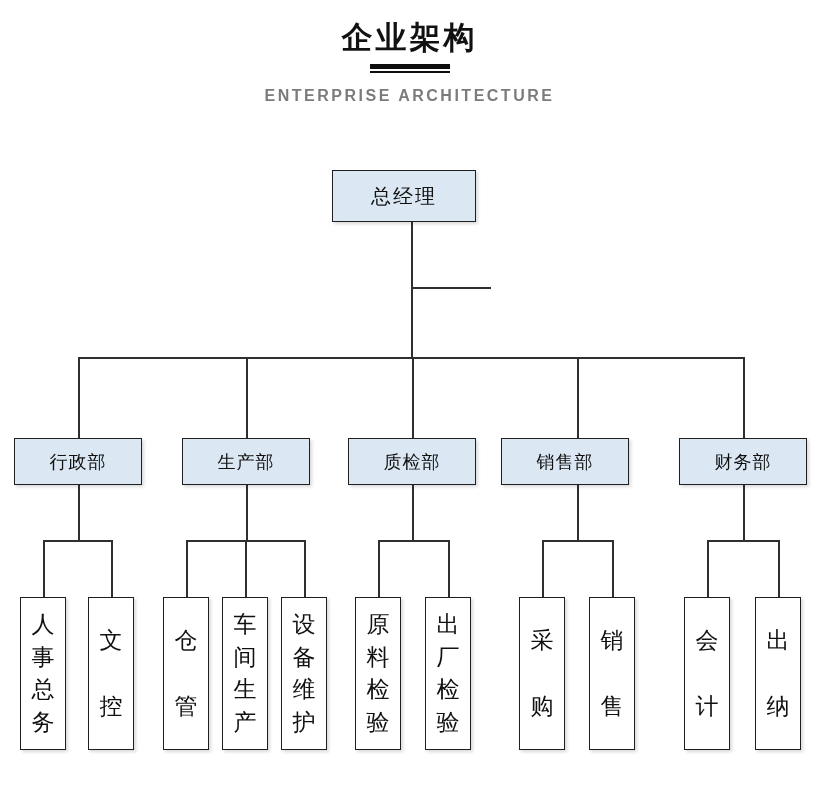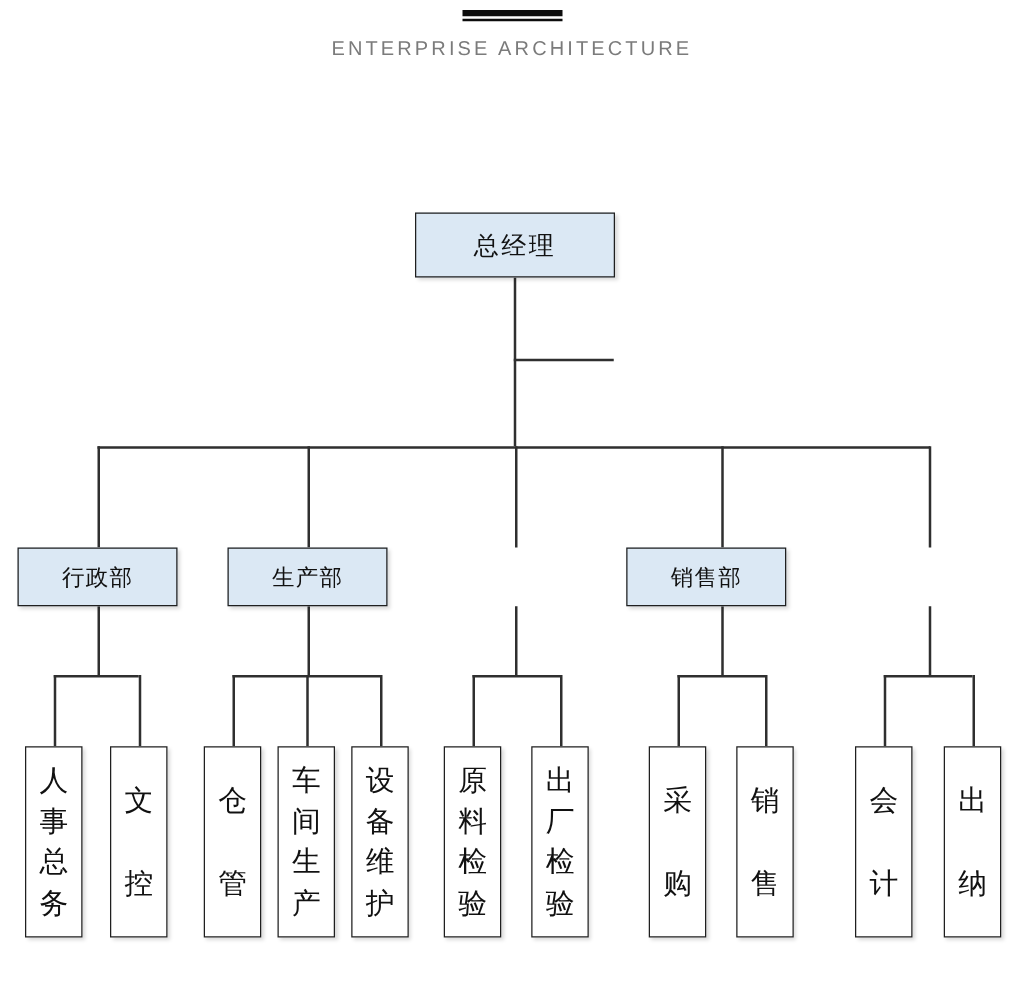--- a/index.html
+++ b/index.html
@@ -4,45 +4,46 @@
 <style>
   html,body{margin:0;padding:0;background:#ffffff;}
   body{font-family:"Liberation Sans","DejaVu Sans",sans-serif;}
   #stage{position:relative;width:819px;height:802px;background:#fff;overflow:hidden;}
 
   
   .hdr{position:absolute;top:0;left:0;width:100%;text-align:center;}
   .title{margin:20px 0 0 0;font-size:31px;font-weight:bold;color:#111;letter-spacing:3px;line-height:36px;}
   .uline-thick{width:80px;height:5px;background:#0d0d0d;margin:8px auto 0 auto;}
   .uline-thin{width:80px;height:2px;background:#0d0d0d;margin:2px auto 0 auto;}
-  .subtitle{margin:14px 0 0 0;font-size:16px;color:var(--subtitle,#7b7b7b);letter-spacing:2.5px;font-weight:normal;}
+  .subtitle{margin:14px 0 0 0;font-size:16px;color:var(--subtitle,#7b7b7b);letter-spacing:2.5px;font-weight:bold;}
 
   
   .bx{position:absolute;box-sizing:border-box;border:1.5px solid var(--border,#1f1f1f);
       display:flex;align-items:center;justify-content:center;color:#111;
       box-shadow:2px 2px 3px rgba(0,0,0,0.15);}
   .blue{background:var(--fill,#dbe8f4);}
-  .root{left:332px;top:170px;width:160px;height:52px;font-size:20px;letter-spacing:2px;}
+  .root{left:332px;top:170px;width:144px;height:52px;font-size:20px;letter-spacing:2px;}
   .staff{left:490px;top:259px;width:292px;height:54px;font-size:20px;letter-spacing:1px;}
   .dept{top:438px;width:128px;height:47px;font-size:18px;letter-spacing:1px;}
   .leaf{top:597px;width:46px;height:153px;background:var(--leaf,#ffffff);font-size:23px;
         flex-direction:column;justify-content:space-around;padding:10px 0;}
   .leaf span{display:block;line-height:1;}
 
   
   .vl,.hl{position:absolute;background:var(--line,#2f2f2f);}
   .vl{width:1.5px;}
   .hl{height:1.5px;}
 </style>
 </head>
 <body>
 
 <div id="stage">
 
   <div class="hdr">
+    <div class="title">企业架构</div>
     <div class="uline-thick"></div>
     <div class="uline-thin"></div>
     <div class="subtitle">ENTERPRISE ARCHITECTURE</div>
   </div>
 
   <div class="vl" style="left:411px;top:222px;height:135px;"></div>
   <div class="hl" style="left:411px;top:287px;width:80px;"></div>
 
   <div class="hl" style="left:78px;top:357px;width:666px;"></div>
   <div class="vl" style="left:78px;top:357px;height:81px;"></div>
@@ -74,21 +75,23 @@
 
   <div class="vl" style="left:743px;top:485px;height:55px;"></div>
   <div class="hl" style="left:707px;top:540px;width:71px;"></div>
   <div class="vl" style="left:707px;top:540px;height:57px;"></div>
   <div class="vl" style="left:778px;top:540px;height:57px;"></div>
 
   <div class="bx blue root">总经理</div>
 
   <div class="bx blue dept" style="left:182px;">生产部</div>
   <div class="bx blue dept" style="left:14px;">行政部</div>
+  <div class="bx blue dept" style="left:348px;">质检部</div>
   <div class="bx blue dept" style="left:501px;">销售部</div>
+  <div class="bx blue dept" style="left:679px;">财务部</div>
 
   <div class="bx leaf" style="left:20px;">
       <span>人</span>
       <span>事</span>
       <span>总</span>
       <span>务</span>
     </div>
   <div class="bx leaf" style="left:88px;">
       <span>文</span>
       <span>控</span>

